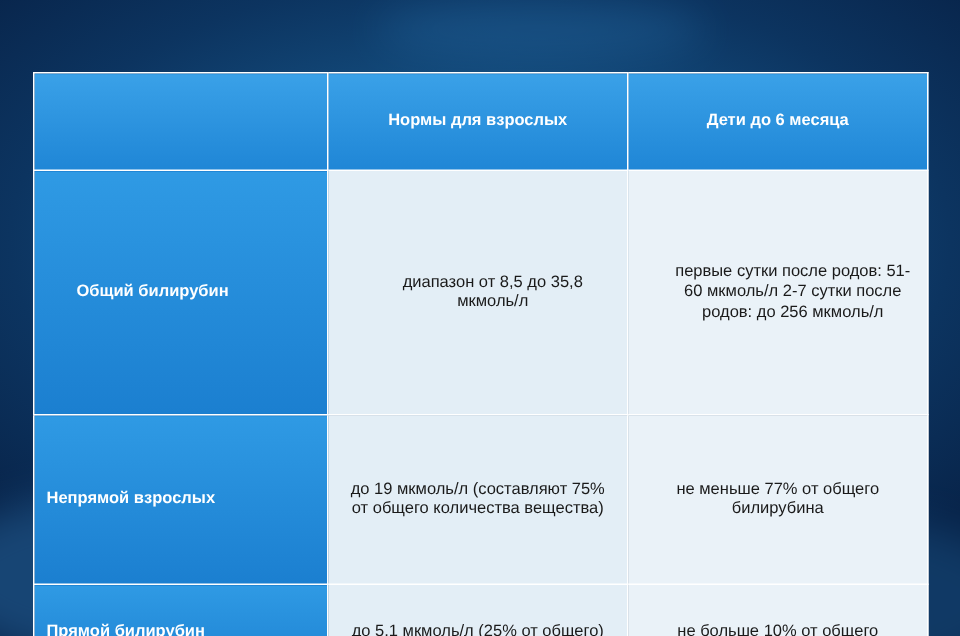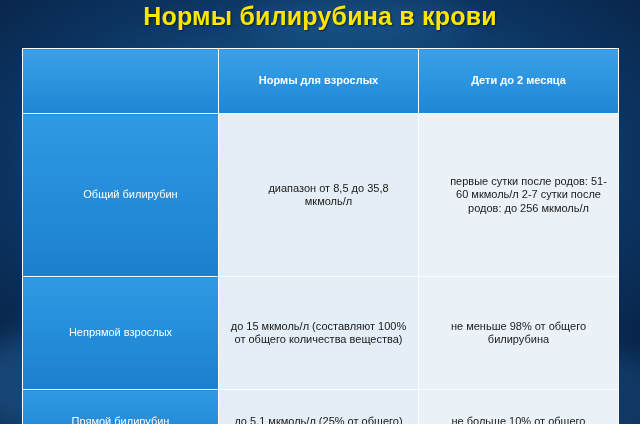--- a/index.html
+++ b/index.html
@@ -81,22 +81,21 @@
     height: 52px;
   }
   thead th.blank {
     background: linear-gradient(180deg, #3aa1e8 0%, #1f86d6 100%);
   }
 
   
   td.rowlabel {
     background: linear-gradient(180deg, #2f9ae4 0%, #1b7fd0 100%);
     color: #ffffff;
-    font-weight: normal;
-    text-align: center;
+    font-weight: bold;
     margin-left: 41px;
   }
   
   td.data {
     background: #e3eef6;
     color: #1a1a1a;
     text-align: center;
   }
   td.data.alt {
     background: #eaf2f8;
@@ -108,46 +107,45 @@
 </head>
 <body>
 
 <div id="page">
   <div class="bg-blob blob1"></div>
   <div class="bg-blob blob2"></div>
   <div class="bg-blob blob3"></div>
   <div class="bg-blob blob4"></div>
   <div class="bg-blob blob5"></div>
 
-  <div id="title">Нормы билирубина в крови</div>
 
   <div id="table-wrap">
     <table class="norms">
       <colgroup>
         <col class="c1">
         <col class="c2">
         <col class="c3">
       </colgroup>
       <thead>
         <tr>
           <th class="blank"></th>
           <th>Нормы для взрослых</th>
-          <th>Дети до 2 месяца</th>
+          <th>Дети до 6 месяца</th>
         </tr>
       </thead>
       <tbody>
         <tr class="r1">
           <td class="rowlabel">Общий билирубин</td>
           <td class="data">диапазон от 8,5 до 35,8 мкмоль/л</td>
           <td class="data alt">первые сутки после родов: 51-60 мкмоль/л 2-7 сутки после родов: до 256 мкмоль/л</td>
         </tr>
         <tr class="r2">
           <td class="rowlabel">Непрямой взрослых</td>
-          <td class="data">до 15 мкмоль/л (составляют 100% от общего количества вещества)</td>
-          <td class="data alt">не меньше 98% от общего билирубина</td>
+          <td class="data">до 19 мкмоль/л (составляют 75% от общего количества вещества)</td>
+          <td class="data alt">не меньше 77% от общего билирубина</td>
         </tr>
         <tr class="r3">
           <td class="rowlabel">Прямой билирубин</td>
           <td class="data">до 5,1 мкмоль/л (25% от общего)</td>
           <td class="data alt">не больше 10% от общего</td>
         </tr>
       </tbody>
     </table>
   </div>
 </div>

